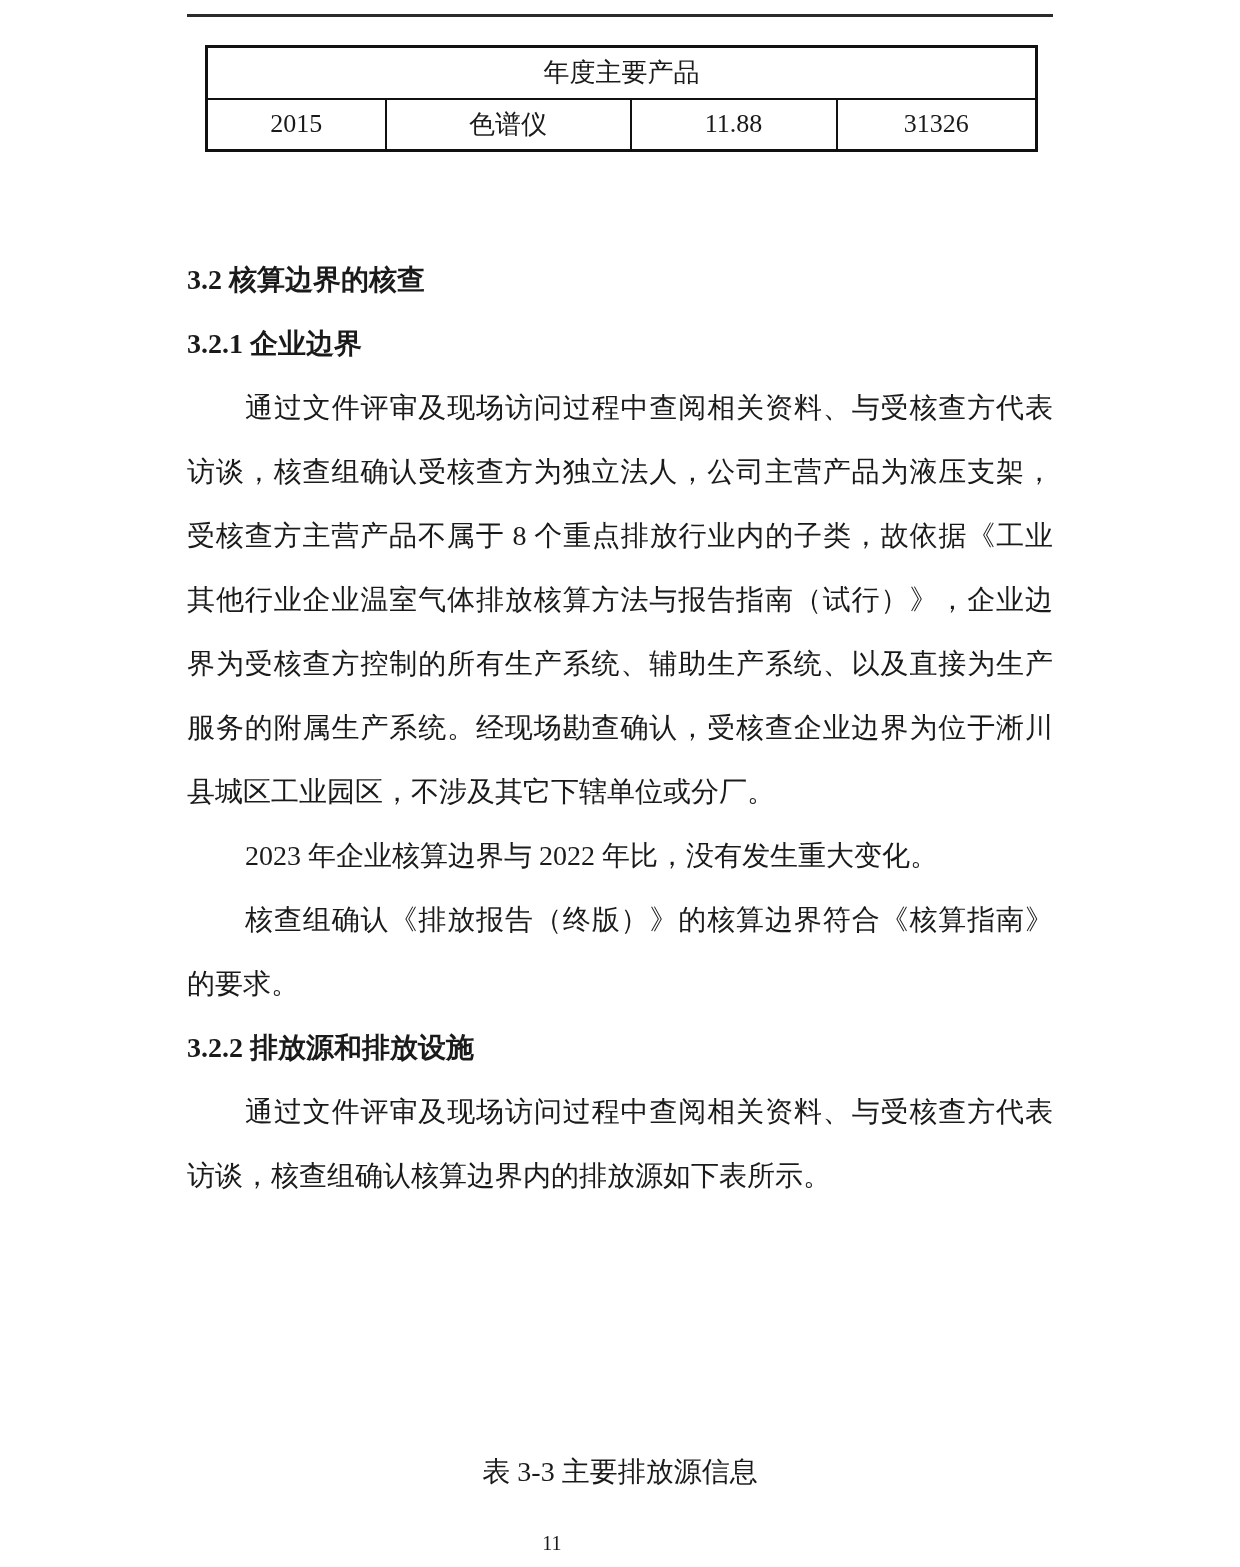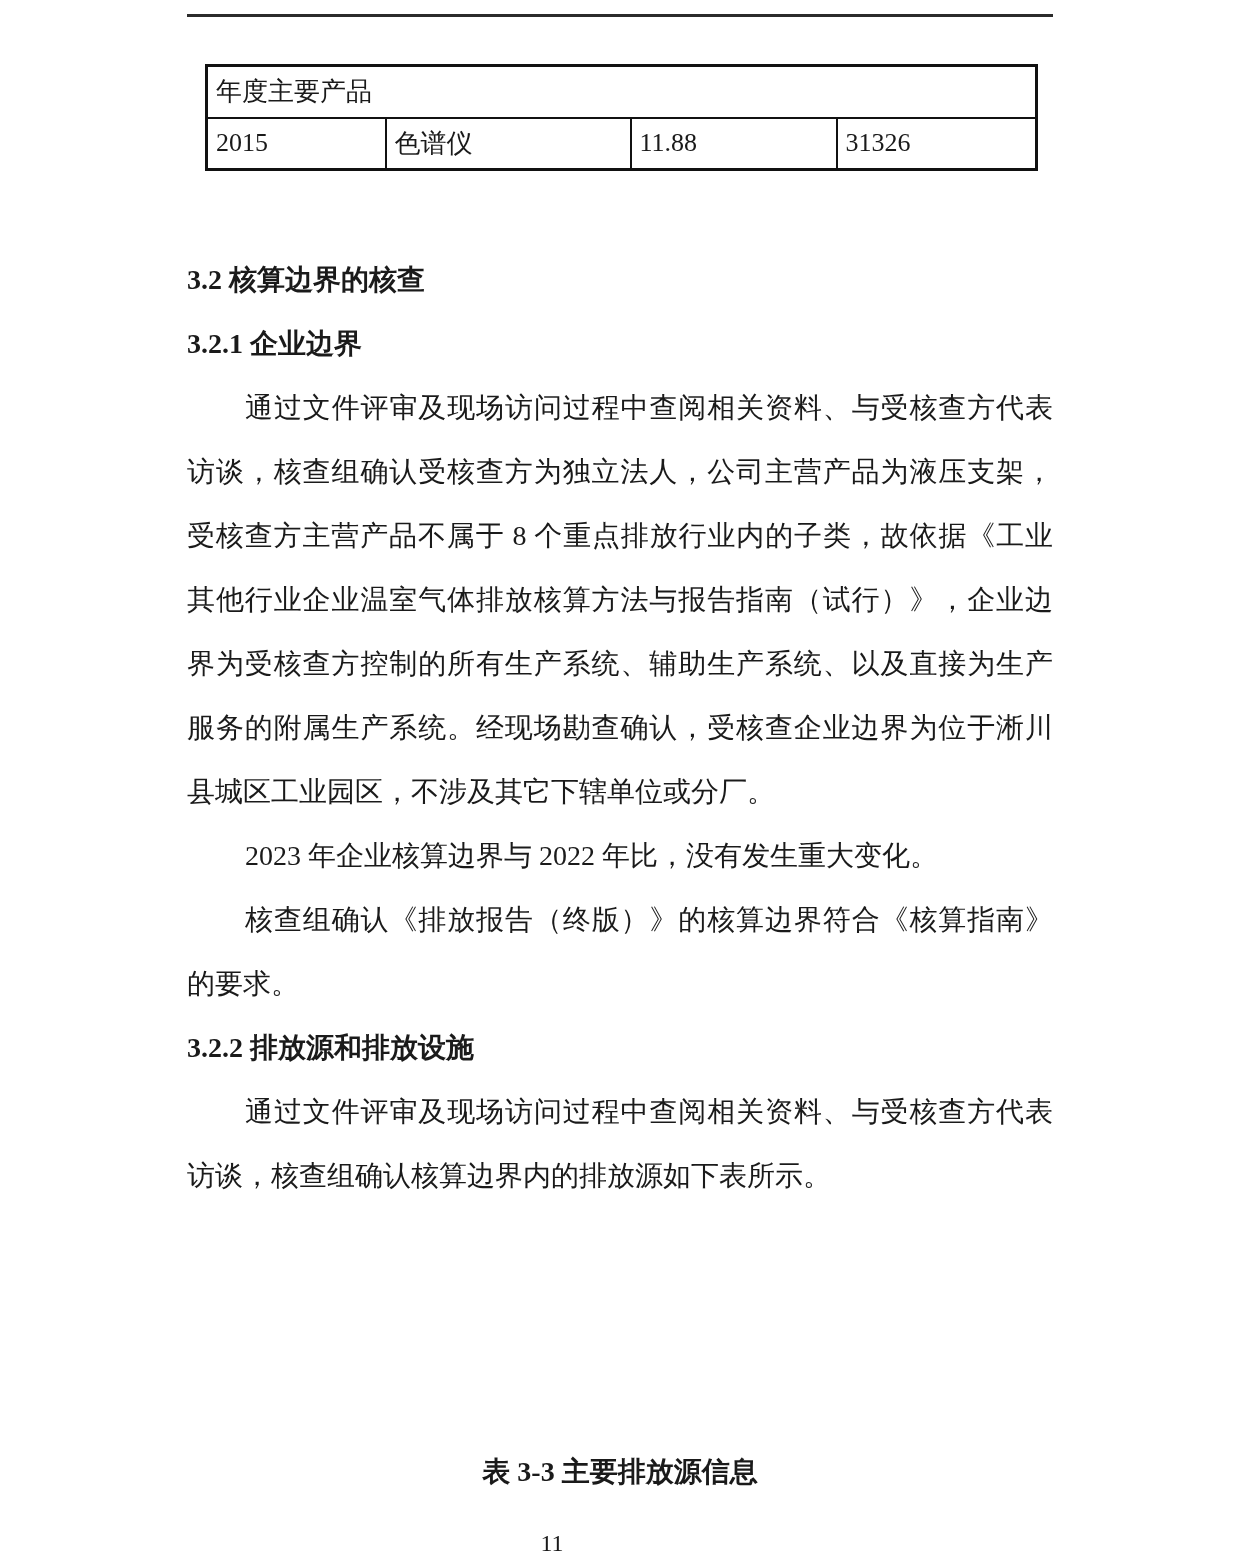--- a/index.html
+++ b/index.html
@@ -18,27 +18,27 @@
     position: absolute;
     left: 187px;
     top: 14px;
     width: 866px;
     height: 3px;
     background: #2b2b2b;
   }
   table.products-table {
     position: absolute;
     left: 205px;
-    top: 64px;
+    top: 45px;
     width: 830px;
     border-collapse: collapse;
     table-layout: fixed;
     border: 3px solid #111;
     font-size: 26px;
-    text-align: left;
+    text-align: center;
   }
   table.products-table td {
     border: 2px solid #111;
     vertical-align: middle;
     padding: 0 8px;
     overflow: hidden;
   }
   .row-title td { height: 52px; }
   .row-cols td { height: 100px; line-height: 47px; }
   .row-data td { height: 52px; }
@@ -60,30 +60,30 @@
     text-indent: 58px;
   }
   .table-caption {
     position: absolute;
     left: 0;
     top: 1452px;
     width: 1240px;
     line-height: 40px;
     text-align: center;
     font-size: 28px;
-    font-weight: bold;
+    font-weight: normal;
   }
   .page-number {
     position: absolute;
     left: 0;
     top: 1528px;
     width: 1104px;
     line-height: 30px;
     text-align: center;
-    font-size: 24px;
+    font-size: 20px;
   }
 </style>
 </head>
 <body>
 
 <div class="page">
 
   <div class="header-rule"></div>
 
   <table class="products-table">

